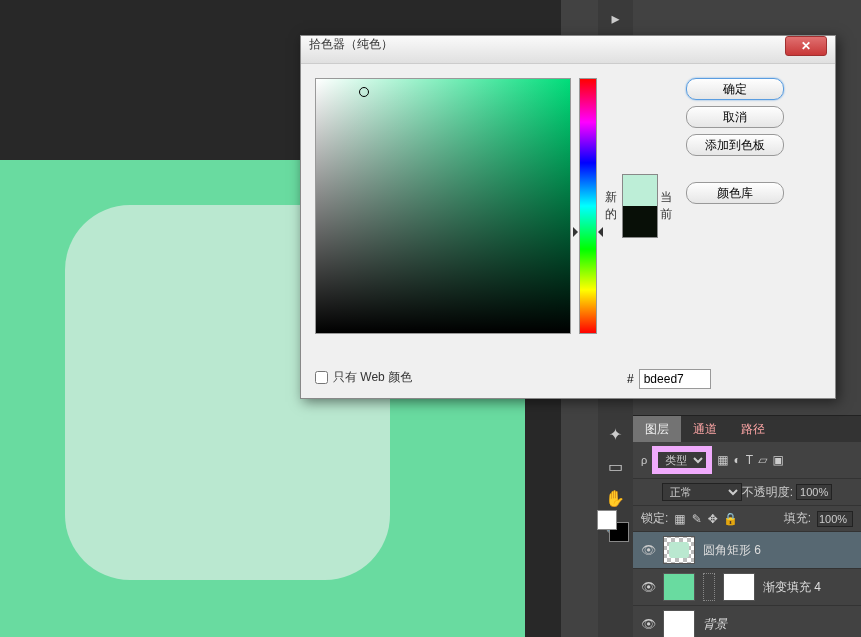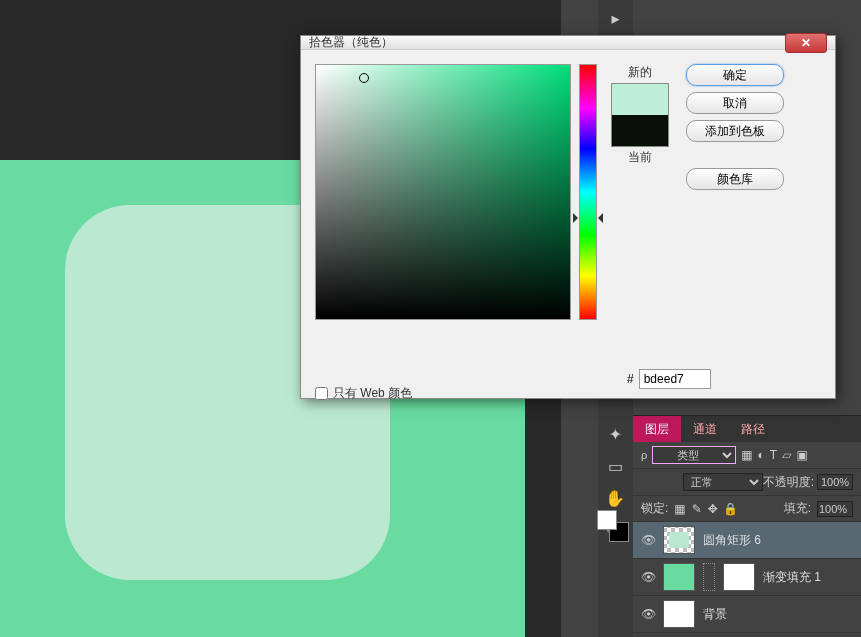--- a/index.html
+++ b/index.html
@@ -10,49 +10,49 @@
 .right-panels{position:absolute;right:0;top:0;width:300px;height:637px;background:#424242}
 .toolbar-col{position:absolute;right:228px;top:0;width:35px;height:637px;background:#3a3a3a}
 .tool-icon{width:35px;height:32px;color:#ccc;display:flex;align-items:center;justify-content:center;font-size:16px}
 .options-bar{position:absolute;left:595px;top:0;right:0;height:40px;display:flex;align-items:center;gap:10px;padding:0 10px;color:#ccc;background:#424242}
 .options-bar input{width:50px;background:#3a3a3a;border:1px solid #222;color:#ccc;padding:2px}
 .options-bar select{background:#3a3a3a;border:1px solid #222;color:#ccc;padding:1px}
 .watermark{position:absolute;right:10px;top:2px;color:#777;font-size:10px;letter-spacing:1px}
 .layers-panel{position:absolute;right:0;top:415px;width:228px;background:#424242;border-top:1px solid #222}
 .panel-tabs{display:flex;background:#333;height:26px}
 .panel-tab{padding:5px 12px;color:#fca5a5;cursor:default}
-.panel-tab.active{background:#be185d;color:#eee}
+.panel-tab.active{background:#737373;color:#eee}
 .layer-controls{display:flex;align-items:center;gap:5px;padding:4px 8px;color:#ccc;border-bottom:1px solid #333}
-.layer-controls select{background:#3a3a3a;border:1px solid #f0abfc;color:#ccc;font-size:11px;padding:1px 20px}
-.layer-row2{display:flex;align-items:center;justify-content:flex-end;padding:4px 8px;color:#ccc;border-bottom:1px solid #333}
+.layer-controls select{background:#3a3a3a;border:6px solid #f0abfc;color:#ccc;font-size:11px;padding:1px 3px}
+.layer-row2{display:flex;align-items:center;justify-content:center;padding:4px 8px;color:#ccc;border-bottom:1px solid #333}
 .layer-row2 select{background:#3a3a3a;border:1px solid #222;color:#ccc;font-size:11px;width:80px;padding:1px 3px}
 .opacity-field{display:flex;align-items:center;gap:3px}
 .opacity-field input{width:36px;background:#3a3a3a;border:1px solid #222;color:#ccc;padding:1px;text-align:center;font-size:11px}
 .lock-row{display:flex;align-items:center;gap:6px;padding:4px 8px;color:#ccc;border-bottom:1px solid #333;font-size:11px}
 .layer-item{display:flex;align-items:center;gap:8px;padding:4px 8px;color:#ddd;border-bottom:1px solid #333}
 .layer-item.sel{background:#576872}
 .eye{width:14px;text-align:center;color:#ccc}
 .layer-thumb{width:32px;height:28px;background:#69dba0;border:1px solid #555}
 .layer-thumb.white{background:#fff}
 .layer-thumb.checker{background:repeating-conic-gradient(#bbb 0 25%,#fff 0 50%) 50%/8px 8px;position:relative}
 .layer-thumb.checker::after{content:"";position:absolute;inset:5px;background:#bae8d0;border-radius:3px}
 .link-thumb{width:12px;height:28px;border:1px dotted #888}
 
 .dialog{position:absolute;left:300px;top:35px;width:536px;height:364px;background:#f0f0f0;border:1px solid #888;box-shadow:3px 3px 12px rgba(0,0,0,.5)}
-.titlebar{height:14px;background:linear-gradient(#fafafa,#e0e0e0);display:flex;align-items:center;padding:0 8px;border-bottom:1px solid #ccc}
+.titlebar{height:28px;background:linear-gradient(#fafafa,#e0e0e0);display:flex;padding:0 8px;border-bottom:1px solid #ccc}
 .titlebar-title{flex:1;color:#333}
 .close-btn{width:42px;height:20px;background:linear-gradient(#e07070,#c83838);border:1px solid #a03030;border-radius:3px;color:#fff;text-align:center;line-height:18px;font-weight:bold}
 .dialog-body{display:flex;padding:14px;gap:8px}
 .sv-field{width:256px;height:256px;position:relative;background:linear-gradient(to bottom,transparent,#000),linear-gradient(to right,#fff,#00dd7a);border:1px solid #999;cursor:crosshair}
 .sv-cursor{position:absolute;width:10px;height:10px;border:1px solid #000;border-radius:50%;left:48px;top:13px;transform:translate(-50%,-50%)}
 .hue-strip{width:18px;height:256px;background:linear-gradient(to bottom,#ff0000 0%,#ff00ff 17%,#0000ff 33%,#00ffff 50%,#00ff00 67%,#ffff00 83%,#ff0000 100%);border:1px solid #999;position:relative}
 .hue-arrows{position:absolute;left:-7px;right:-7px;height:0;top:148px}
 .hue-arrows::before{content:"";position:absolute;left:0;border:5px solid transparent;border-left-color:#333}
 .hue-arrows::after{content:"";position:absolute;right:0;border:5px solid transparent;border-right-color:#333}
-.preview-col{width:70px;display:flex;flex-direction:column;align-items:center;gap:2px}
+.preview-col{width:70px;display:flex;flex-direction:row;align-items:center;gap:2px}
 .preview-label{color:#333;font-size:12px}
 .preview-swatch{width:58px;height:64px;border:1px solid #888;display:flex;flex-direction:column}
 .swatch-new{flex:1;background:#bdeed7}
 .swatch-cur{flex:1;background:#080f07}
 .buttons-col{width:104px;display:flex;flex-direction:column;gap:6px;align-items:center}
 .ps-btn{width:98px;height:22px;background:linear-gradient(#fefefe,#e6e6e6);border:1px solid #999;border-radius:10px;font-size:12px;cursor:default}
 .ps-btn.primary{border:1px solid #5a9de0;box-shadow:0 0 2px #5a9de0}
 .hex-row{position:absolute;left:626px;top:358px;display:flex;align-items:center;gap:5px}
 .hex-row input{width:72px;border:1px solid #999;padding:2px 4px}
 .webonly{position:absolute;left:315px;top:358px;display:flex;align-items:center;gap:5px;color:#333}
@@ -129,26 +129,26 @@
   <div class="layer-item sel">
     <span class="eye">👁</span>
     <div class="layer-thumb checker"></div>
     <span>圆角矩形 6</span>
   </div>
   <div class="layer-item">
     <span class="eye">👁</span>
     <div class="layer-thumb"></div>
     <div class="link-thumb"></div>
     <div class="layer-thumb white"></div>
-    <span>渐变填充 1</span>
+    <span>渐变填充 4</span>
   </div>
   <div class="layer-item">
     <span class="eye">👁</span>
     <div class="layer-thumb white"></div>
-    <span style="">背景</span>
+    <span style="font-style:italic">背景</span>
   </div>
 </div>
 
 <div class="dialog">
   <div class="titlebar">
     <span class="titlebar-title">拾色器（纯色）</span>
     <div class="close-btn">✕</div>
   </div>
   <div class="dialog-body">
     <div class="sv-field">
@@ -167,21 +167,21 @@
 
     </div>
     <div class="buttons-col">
       <button class="ps-btn primary">确定</button>
       <button class="ps-btn">取消</button>
       <button class="ps-btn">添加到色板</button>
       <button class="ps-btn" style="margin-top:20px">颜色库</button>
     </div>
   </div>
 
-  <div class="webonly" style="left:14px;top:349px">
+  <div class="webonly" style="left:14px;top:333px">
     <input type="checkbox" style="">
     <span>只有 Web 颜色</span>
   </div>
   <div class="hex-row" style="left:326px;top:333px">
     <span>#</span>
     <input value="bdeed7" style="">
   </div>
 </div>
 
 </body></html>

